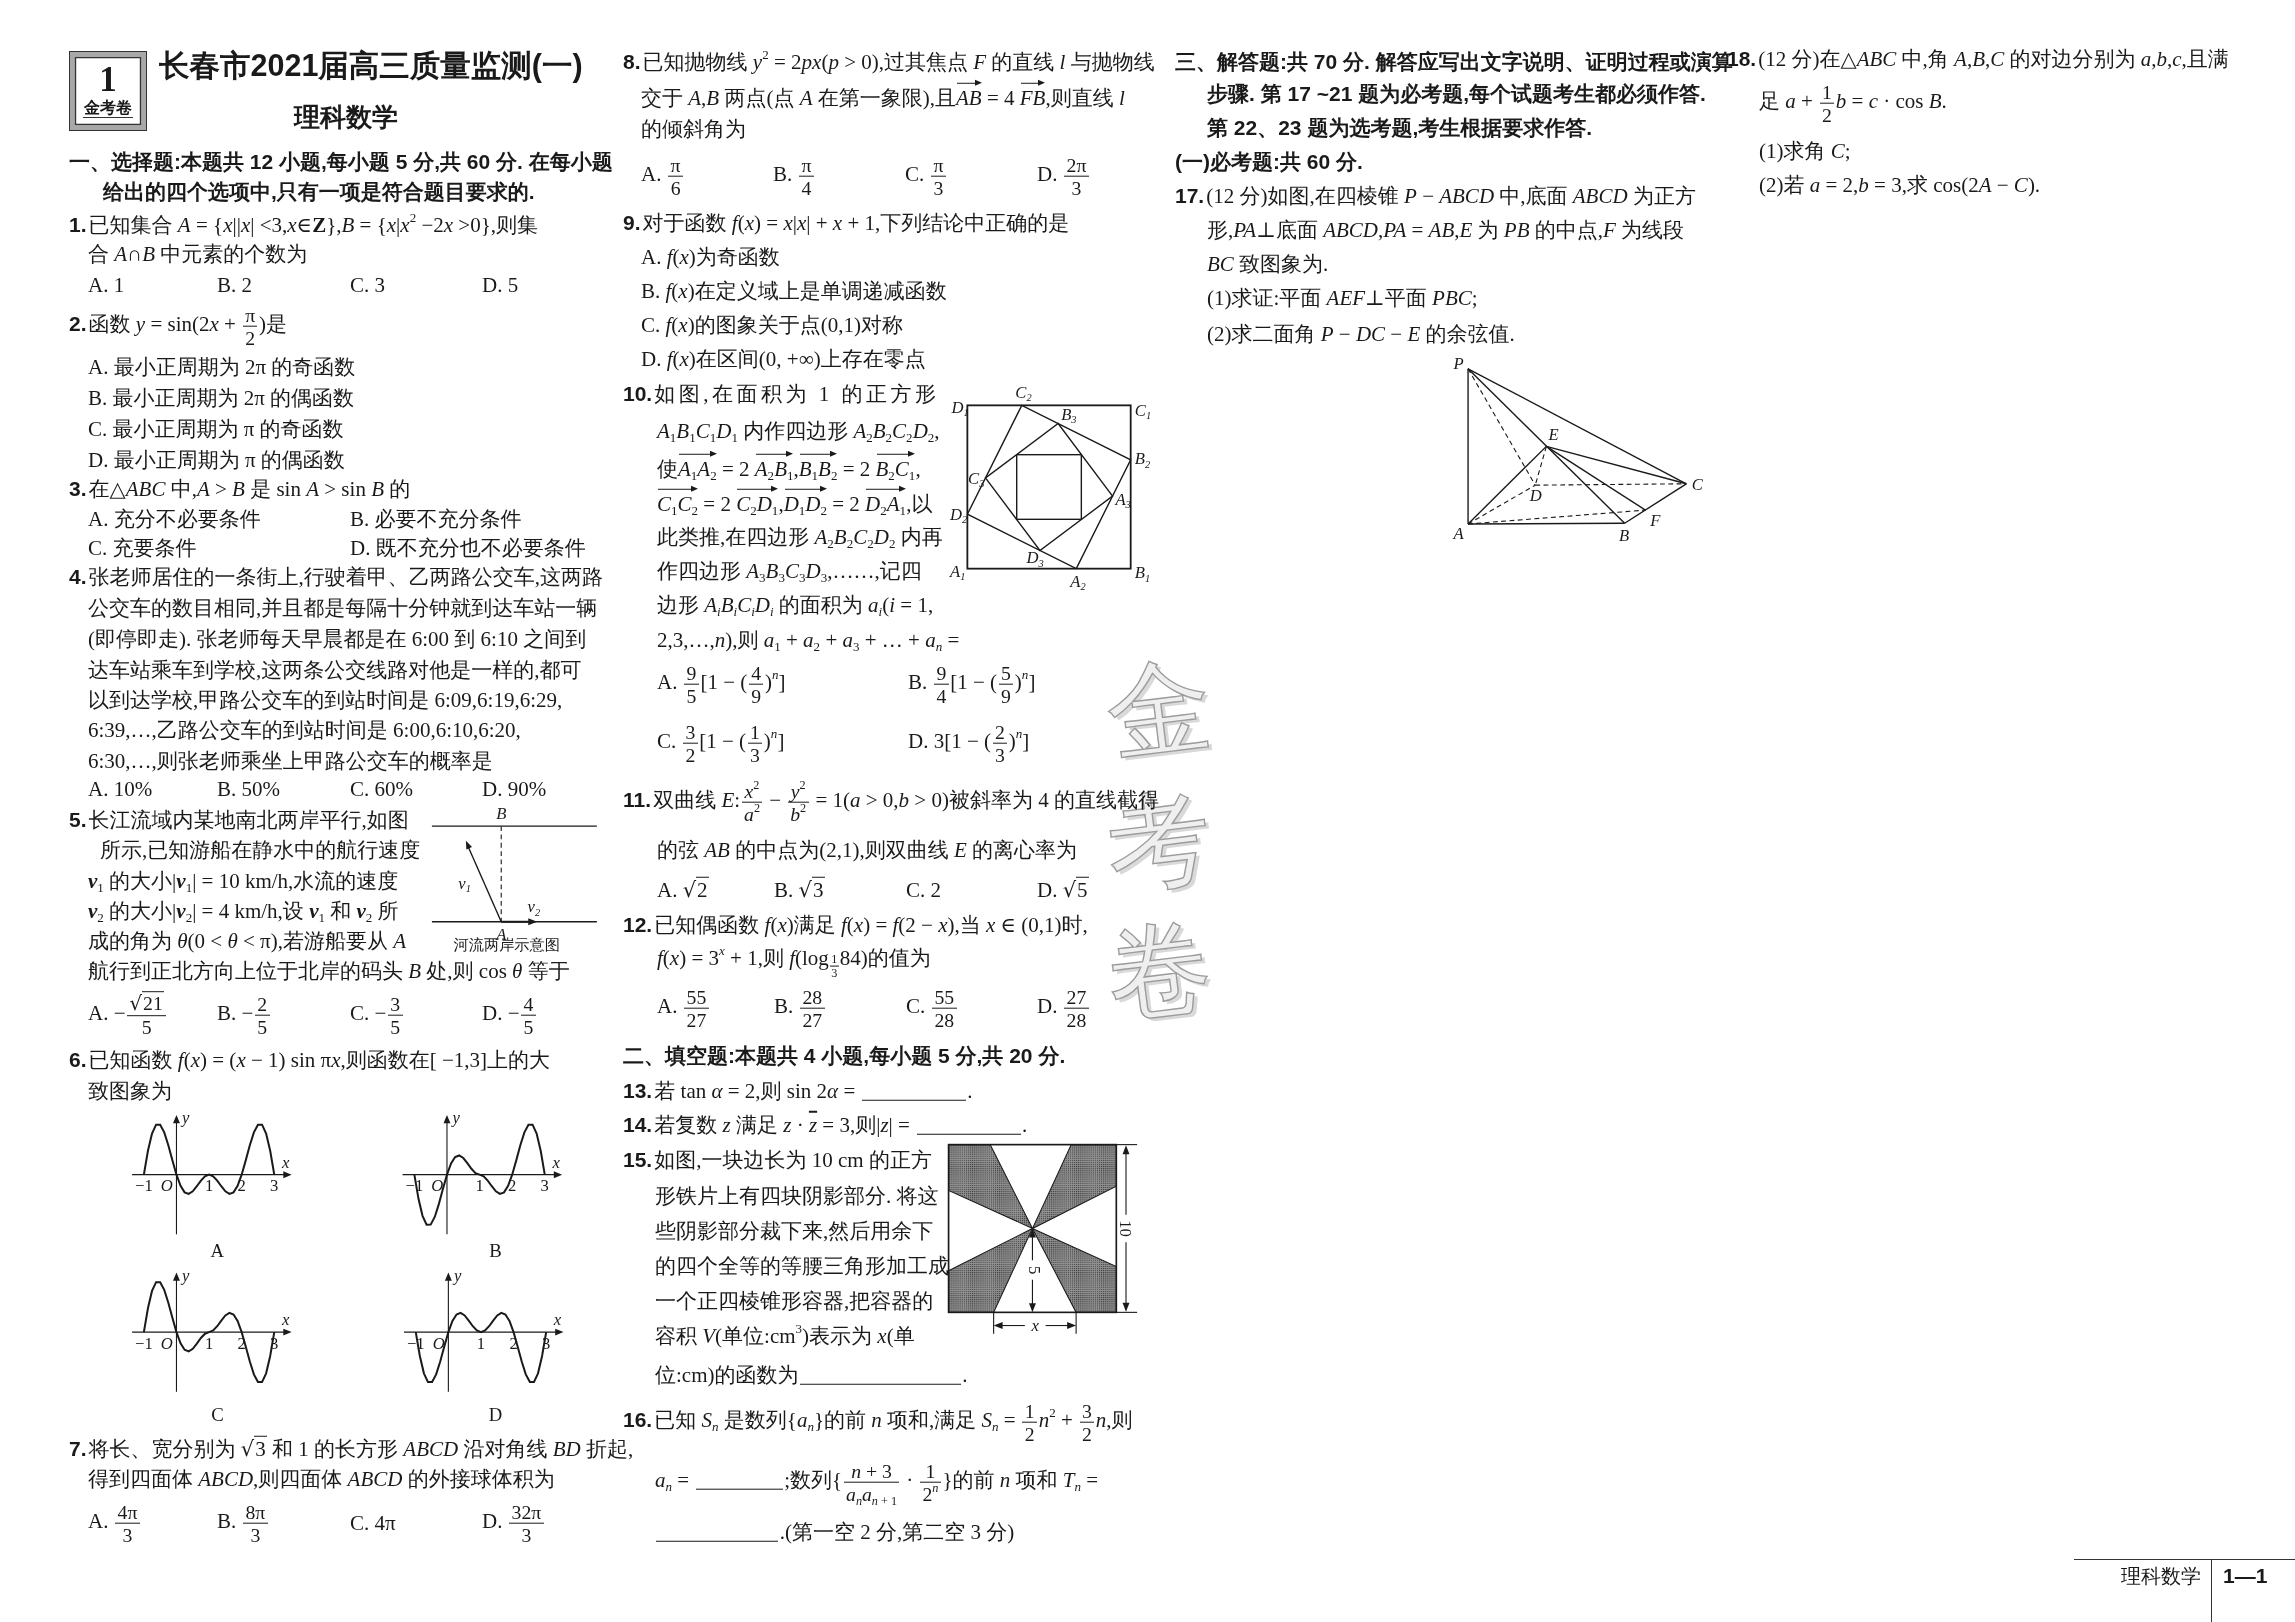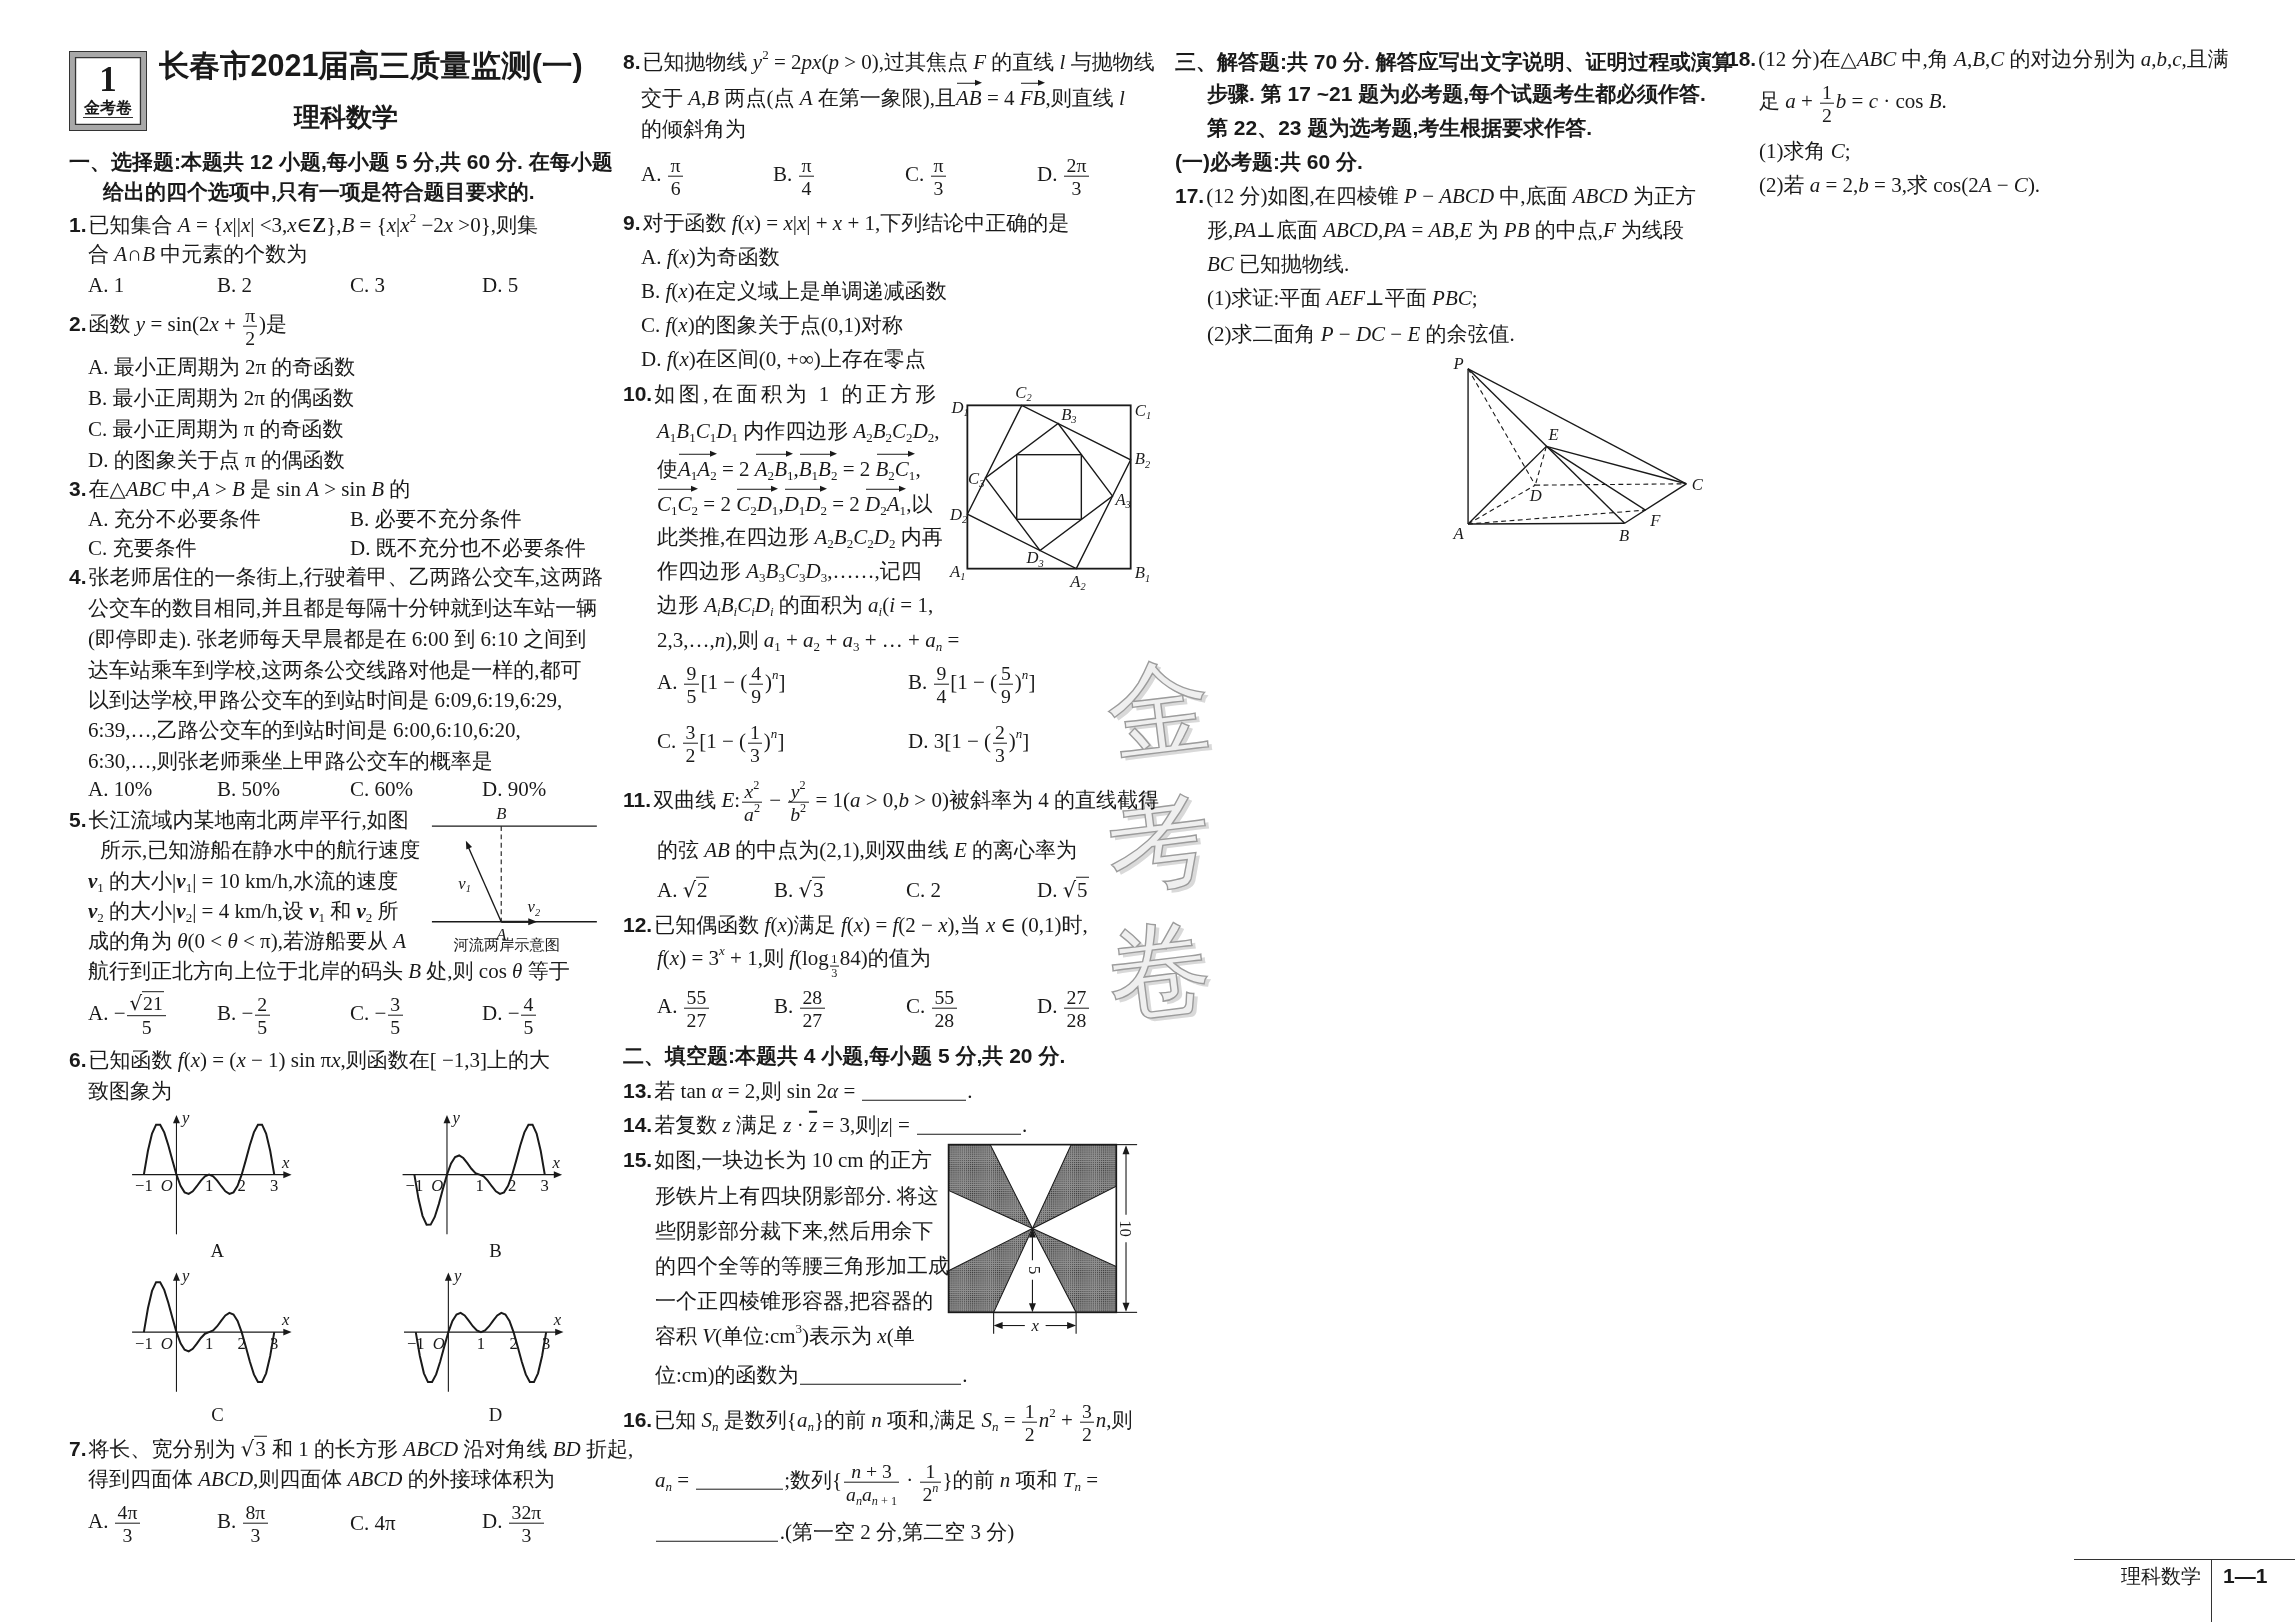--- a/index.html
+++ b/index.html
@@ -67,21 +67,21 @@
 <div class="ln" style="left:88px;top:254px;"><span class="tx">合 </span><span class="i"><span class="tx">A</span></span><span class="tx">∩</span><span class="i"><span class="tx">B</span></span><span class="tx"> 中元素的个数为</span></div>
 <div class="ln" style="left:88px;top:285px;"><span class="tx">A. 1</span></div>
 <div class="ln" style="left:217px;top:285px;"><span class="tx">B. 2</span></div>
 <div class="ln" style="left:350px;top:285px;"><span class="tx">C. 3</span></div>
 <div class="ln" style="left:482px;top:285px;"><span class="tx">D. 5</span></div>
 
 <div class="ln" style="left:69px;top:326px;"><span class="qn">2.</span><span><span class="tx">函数 </span><span class="i"><span class="tx">y</span></span><span class="tx"> = sin(2</span><span class="i"><span class="tx">x</span></span><span class="tx"> + </span><span class="frac"><span class="num"><span class="tx">π</span></span><span class="den"><span class="tx">2</span></span></span><span class="tx">)是</span></span></div>
 <div class="ln" style="left:88px;top:367px;"><span class="tx">A. 最小正周期为 2π 的奇函数</span></div>
 <div class="ln" style="left:88px;top:398px;"><span class="tx">B. 最小正周期为 2π 的偶函数</span></div>
 <div class="ln" style="left:88px;top:429px;"><span class="tx">C. 最小正周期为 π 的奇函数</span></div>
-<div class="ln" style="left:88px;top:460px;"><span class="tx">D. 的图象关于点 π 的偶函数</span></div>
+<div class="ln" style="left:88px;top:460px;"><span class="tx">D. 最小正周期为 π 的偶函数</span></div>
 
 <div class="ln" style="left:69px;top:489px;"><span class="qn">3.</span><span><span class="tx">在△</span><span class="i"><span class="tx">ABC</span></span><span class="tx"> 中,</span><span class="i"><span class="tx">A</span></span><span class="tx"> &gt; </span><span class="i"><span class="tx">B</span></span><span class="tx"> 是 sin </span><span class="i"><span class="tx">A</span></span><span class="tx"> &gt; sin </span><span class="i"><span class="tx">B</span></span><span class="tx"> 的</span></span></div>
 <div class="ln" style="left:88px;top:519px;"><span class="tx">A. 充分不必要条件</span></div>
 <div class="ln" style="left:350px;top:519px;"><span class="tx">B. 必要不充分条件</span></div>
 <div class="ln" style="left:88px;top:548px;"><span class="tx">C. 充要条件</span></div>
 <div class="ln" style="left:350px;top:548px;"><span class="tx">D. 既不充分也不必要条件</span></div>
 
 <div class="ln" style="left:69px;top:577px;"><span class="qn">4.</span><span><span class="tx">张老师居住的一条街上,行驶着甲、乙两路公交车,这两路</span></span></div>
 <div class="ln" style="left:88px;top:608px;"><span class="tx">公交车的数目相同,并且都是每隔十分钟就到达车站一辆</span></div>
 <div class="ln" style="left:88px;top:639px;"><span class="tx">(即停即走). 张老师每天早晨都是在 6:00 到 6:10 之间到</span></div>
@@ -307,21 +307,21 @@
 <div class="ln" style="left:655px;top:1482px;"><span class="i"><span class="tx">a</span></span><span class="sub"><span class="i"><span class="tx">n</span></span></span><span class="tx"> = </span><span class="blank blank-s"></span><span class="tx">;数列{</span><span class="frac"><span class="num"><span class="i"><span class="tx">n</span></span><span class="tx"> + 3</span></span><span class="den"><span class="i"><span class="tx">a</span></span><span class="sub"><span class="i"><span class="tx">n</span></span></span><span class="i"><span class="tx">a</span></span><span class="sub"><span class="i"><span class="tx">n</span></span><span class="tx"> + 1</span></span></span></span><span class="tx"> · </span><span class="frac"><span class="num"><span class="tx">1</span></span><span class="den"><span class="tx">2</span><span class="sup"><span class="i"><span class="tx">n</span></span></span></span></span><span class="tx">}的前 </span><span class="i"><span class="tx">n</span></span><span class="tx"> 项和 </span><span class="i"><span class="tx">T</span></span><span class="sub"><span class="i"><span class="tx">n</span></span></span><span class="tx"> =</span></div>
 <div class="ln" style="left:655px;top:1532px;"><span class="blank blank-xl"></span><span class="tx">.(第一空 2 分,第二空 3 分)</span></div>
 
 <div class="ln sec" style="left:1175px;top:62px;">三、解答题:共 70 分. 解答应写出文字说明、证明过程或演算</div>
 <div class="ln sec" style="left:1207px;top:94px;">步骤. 第 17 ~21 题为必考题,每个试题考生都必须作答.</div>
 <div class="ln sec" style="left:1207px;top:128px;">第 22、23 题为选考题,考生根据要求作答.</div>
 <div class="ln sec" style="left:1175px;top:162px;">(一)必考题:共 60 分.</div>
 
 <div class="ln" style="left:1175px;top:196px;"><span class="qn">17.</span><span><span class="tx">(12 分)如图,在四棱锥 </span><span class="i"><span class="tx">P</span></span><span class="tx"> − </span><span class="i"><span class="tx">ABCD</span></span><span class="tx"> 中,底面 </span><span class="i"><span class="tx">ABCD</span></span><span class="tx"> 为正方</span></span></div>
 <div class="ln" style="left:1207px;top:230px;"><span class="tx">形,</span><span class="i"><span class="tx">PA</span></span><span class="tx">⊥底面 </span><span class="i"><span class="tx">ABCD</span></span><span class="tx">,</span><span class="i"><span class="tx">PA</span></span><span class="tx"> = </span><span class="i"><span class="tx">AB</span></span><span class="tx">,</span><span class="i"><span class="tx">E</span></span><span class="tx"> 为 </span><span class="i"><span class="tx">PB</span></span><span class="tx"> 的中点,</span><span class="i"><span class="tx">F</span></span><span class="tx"> 为线段</span></div>
-<div class="ln" style="left:1207px;top:264px;"><span class="i"><span class="tx">BC</span></span><span class="tx"> 已知抛物线.</span></div>
+<div class="ln" style="left:1207px;top:264px;"><span class="i"><span class="tx">BC</span></span><span class="tx"> 致图象为.</span></div>
 <div class="ln" style="left:1207px;top:298px;"><span class="tx">(1)求证:平面 </span><span class="i"><span class="tx">AEF</span></span><span class="tx">⊥平面 </span><span class="i"><span class="tx">PBC</span></span><span class="tx">;</span></div>
 <div class="ln" style="left:1207px;top:334px;"><span class="tx">(2)求二面角 </span><span class="i"><span class="tx">P</span></span><span class="tx"> − </span><span class="i"><span class="tx">DC</span></span><span class="tx"> − </span><span class="i"><span class="tx">E</span></span><span class="tx"> 的余弦值.</span></div>
 
 <svg class="fig" style="left:1449px;top:357px;" width="264" height="194" viewBox="0 0 380 280">
   <line x1="27" y1="17" x2="27" y2="241" class="stk"></line>
   <line x1="27" y1="17" x2="253" y2="240" class="stk"></line>
   <line x1="27" y1="17" x2="342" y2="183" class="stk"></line>
   <line x1="27" y1="241" x2="253" y2="240" class="stk"></line>
   <line x1="253" y1="240" x2="342" y2="183" class="stk"></line>
   <line x1="27" y1="241" x2="140" y2="129" class="stk"></line>

